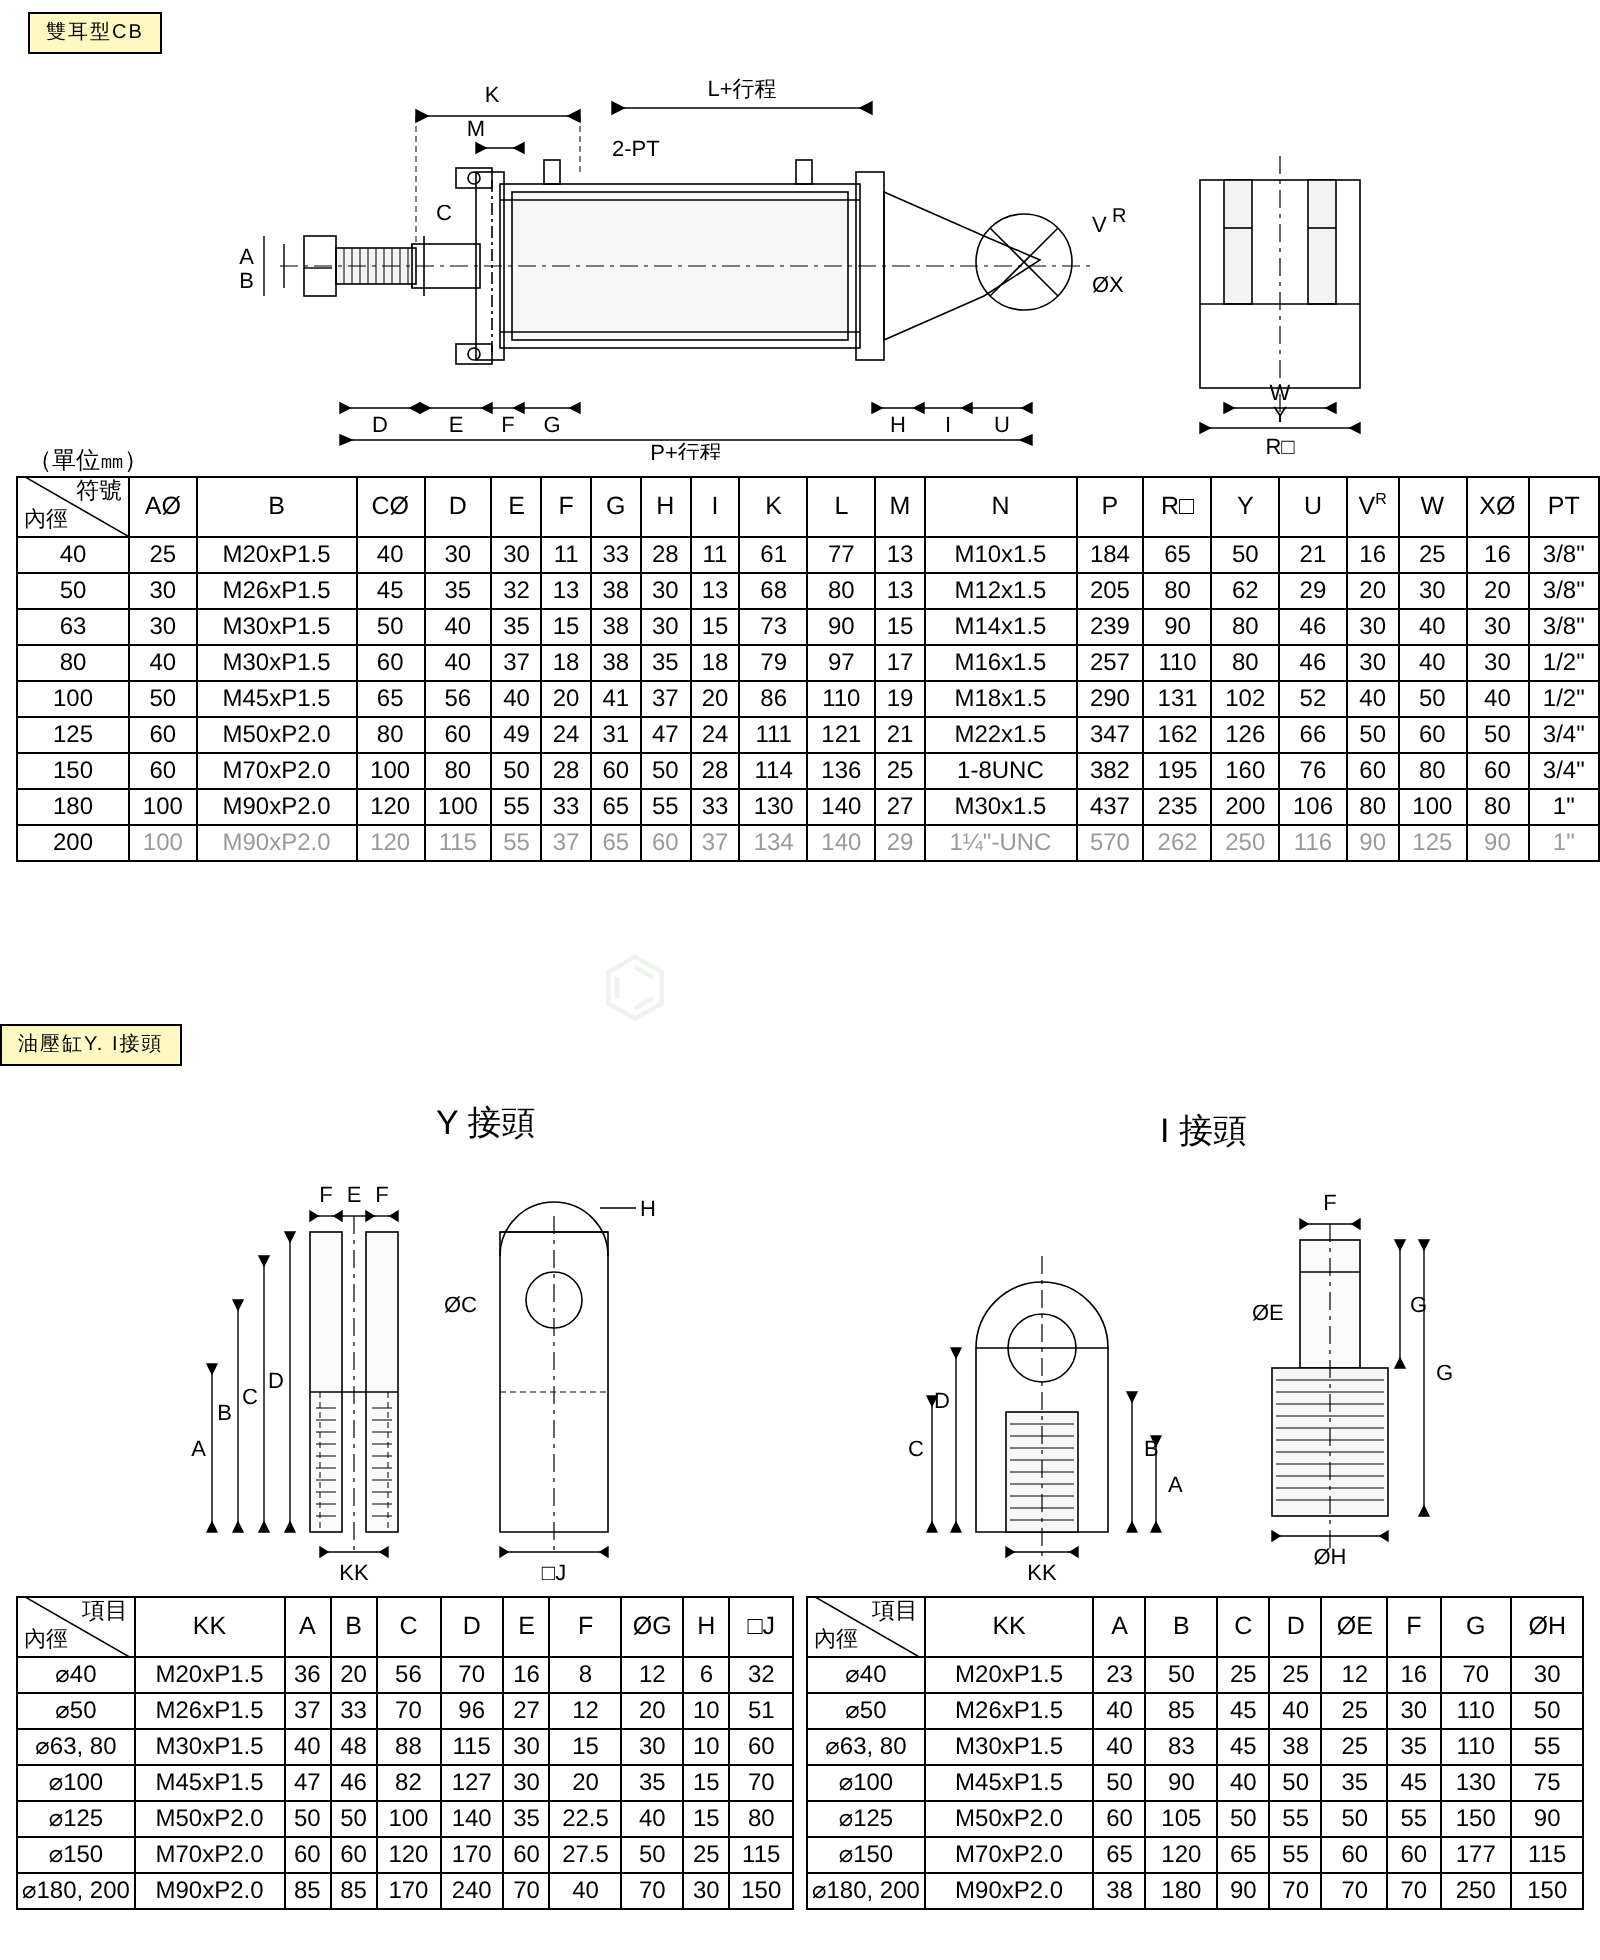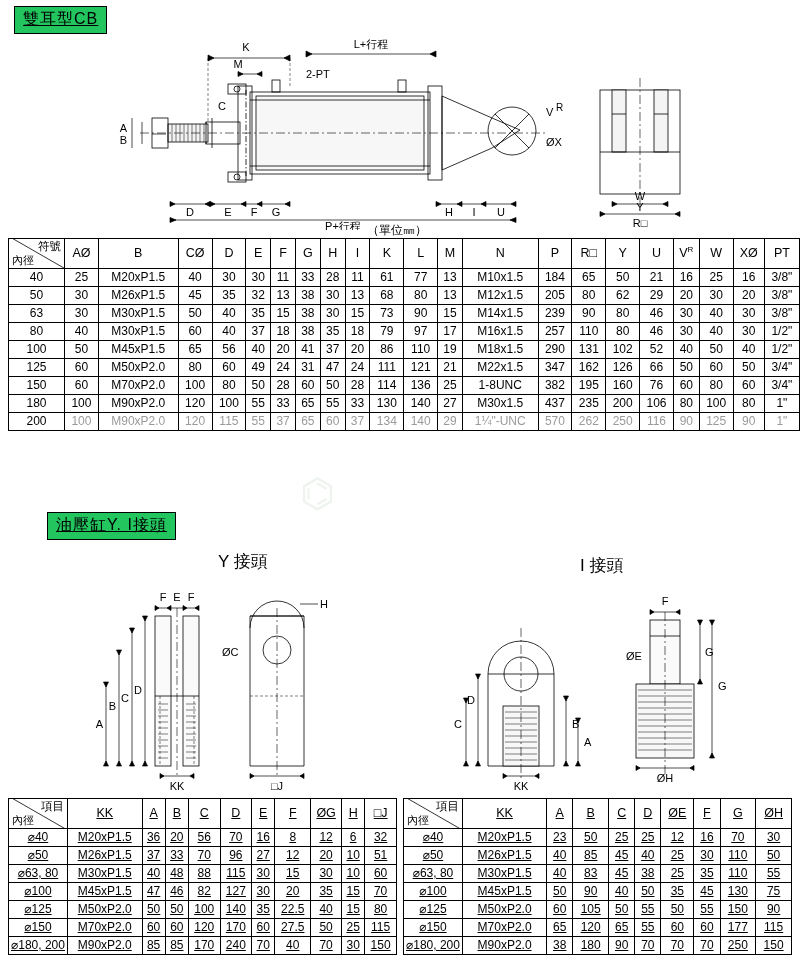--- a/index.html
+++ b/index.html
@@ -4,23 +4,23 @@
 <style>
   * { box-sizing: border-box; }
   html, body { margin:0; padding:0; }
   body {
     width:800px; height:980px; background:#fff;
     font-family:"Liberation Sans", sans-serif;
     color:#000; position:relative; overflow:hidden;
   }
   .sec-title {
     display:inline-block; border:1.5px solid #000; padding:2px 8px 3px 8px;
-    font-size:16px; letter-spacing:1px; background:#22c55e;text-decoration:underline;
+    font-size:10px; letter-spacing:1px; background:#fef9c3;
   }
-  .unit-note { font-size:12px; text-align:center; padding-right:6px; }
+  .unit-note { font-size:12px; text-align:left; padding-right:6px; }
 
   table.spec {
     border-collapse:collapse; width:100%; background:#fff;
   }
   table.spec td, table.spec th {
     border:1px solid #000; text-align:center; font-size:12px;
     padding:1px 2px; font-weight:normal; line-height:1.25;
     white-space:nowrap;
   }
   table.spec thead td { font-size:12.5px; }
@@ -36,21 +36,21 @@
 
   .faded td { color:#9a9a9a; }
   .faded td.firstcol { color:#000; }
 
   
   .draw { position:relative; }
   svg { display:block; }
   .lbl { font-family:"Liberation Sans", sans-serif; font-size:11px; fill:#000; }
   .lblS { font-size:10px; }
 
-  .two-col { display:flex; gap:6px;text-decoration:underline; }
+  .two-col { display:flex; gap:6px; }
   .two-col > div { flex:1 1 0; min-width:0; }
   .watermark {
     position:absolute; left:300px; top:470px; font-size:40px; color:#eef3ee;
     font-family:"Liberation Serif", serif; pointer-events:none;
   }
 </style>
 </head>
 <body>
 
 <div style="position:absolute;left:14px;top:6px;">
@@ -441,21 +441,21 @@
           <td>116</td>
           <td>90</td>
           <td>125</td>
           <td>90</td>
           <td>1"</td>
         </tr>
       </tbody>
     </table>
 </div>
 
-<div style="position:absolute;left:32px;top:512px;padding-left:15px;">
+<div style="position:absolute;left:0;top:512px;">
   <span class="sec-title">油壓缸Y. I接頭</span>
 </div>
 
 <div style="position:absolute;left:180px;top:550px;font-size:17px;margin-left:38px;">Y 接頭</div>
 <div style="position:absolute;left:580px;top:554px;font-size:17px;">I 接頭</div>
 
 <div class="draw" style="position:absolute;left:0;top:578px;width:800px;height:220px;">
 <svg width="800" height="220" viewBox="0 0 800 220">
 
   <g stroke="#000" fill="none" stroke-width="0.8">

